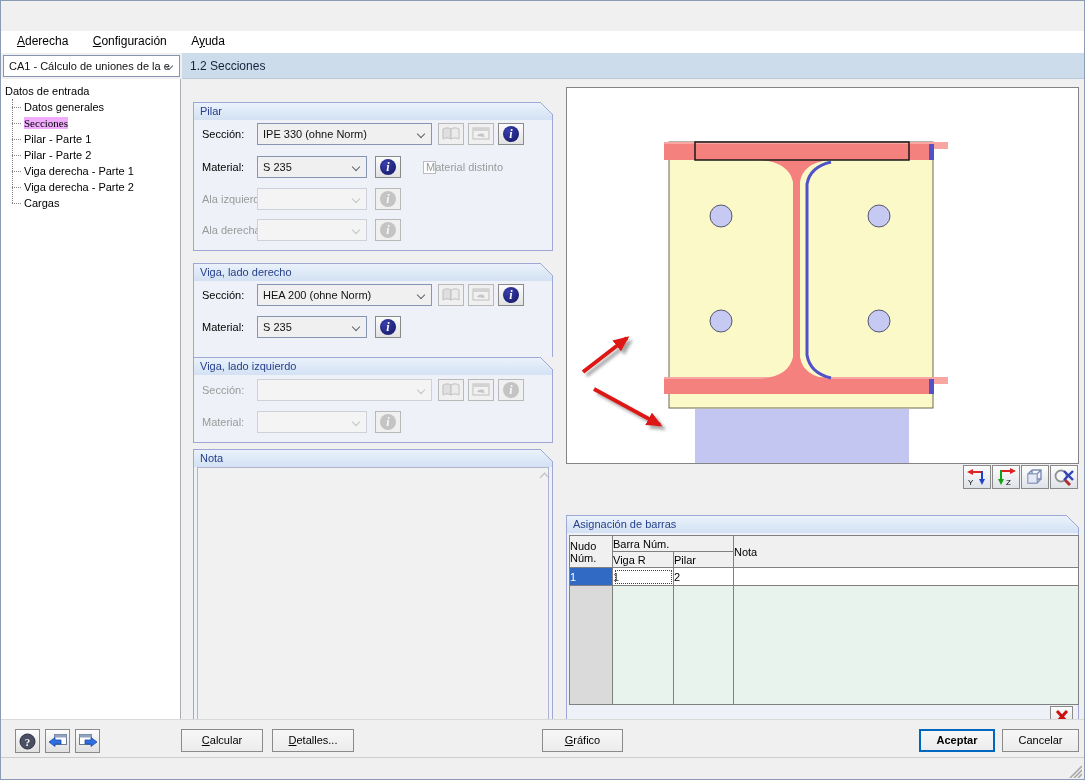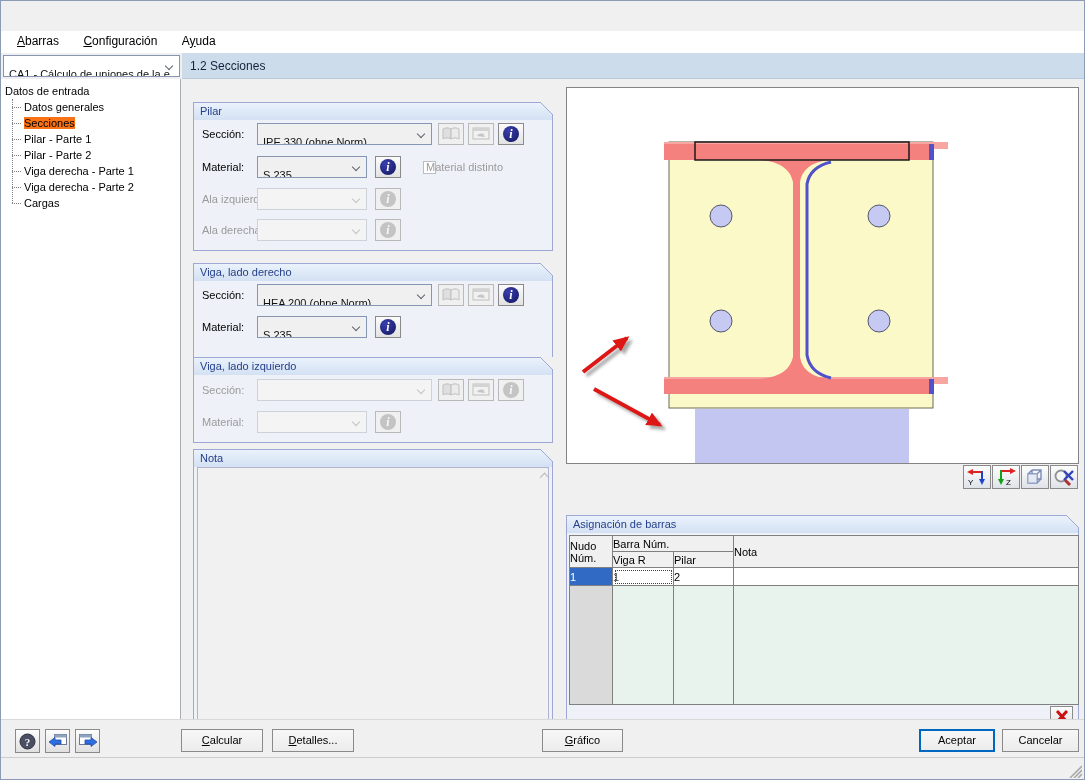--- a/index.html
+++ b/index.html
@@ -11,21 +11,21 @@
   .app-icon{position:absolute;left:8px;top:6px;}
   .close-btn{position:absolute;right:0;top:0;width:45px;height:30px;text-align:center;line-height:30px;font-size:14px;color:#222;cursor:default;}
   .menubar{position:absolute;left:0;top:30px;right:0;height:22px;background:#fff;font-size:12px;}
   .menu-item{display:inline-block;padding:3px 10px 4px 10px;margin-left:1px;color:#000;}
   .menu-item:first-child{margin-left:6px;}
   .mn{text-decoration:underline;}
   
   .navrow-left{position:absolute;left:0;top:52px;width:181px;height:26px;background:#f0f0f0;}
   .section-header{position:absolute;left:181px;top:52px;right:0;height:26px;background:var(--header-bar-bg);color:#16213c;font-size:12px;line-height:26px;padding-left:8px;border-bottom:1px solid #b9c9da;}
   
-  .combo{position:relative;height:22px;background:#f0f0f0;border:1px solid #8595b2;font-size:11px;line-height:20px;padding:8px 20px 0 5px;color:#111;white-space:nowrap;overflow:hidden;}
+  .combo{position:relative;height:22px;background:#f0f0f0;border:1px solid #8595b2;font-size:11px;line-height:20px;padding:0 20px 0 5px;color:#111;white-space:nowrap;overflow:hidden;}
   .combo .chev{position:absolute;right:7px;top:7px;width:6px;height:6px;border-right:1.4px solid #5c6470;border-bottom:1.4px solid #5c6470;transform:rotate(45deg);}
   .combo.disabled{background:#f4f4f4;border-color:#cdd2da;color:#9a9a9a;}
   .combo.disabled .chev{border-color:#c0c4cc;}
   
   .flabel{position:absolute;font-size:11px;line-height:22px;color:#000;}
   .flabel.dis{color:#9a9a9a;}
   
   .group{position:absolute;background:var(--group-bg);border:1px solid var(--group-border);margin-top:17px;}
   .group-hd{height:17px;line-height:17px;padding-left:6px;font-size:11px;color:var(--group-header-text);background:linear-gradient(#eaf2fc,#d3e1f3);}
   .corner{position:absolute;top:-1px;right:-1px;}
@@ -37,55 +37,55 @@
   .info-glyph.gray{background:#9a9a9a;}
   
   .cbx{position:absolute;width:13px;height:13px;background:#fff;border:1px solid #b9bdc4;}
   
   .tree{position:absolute;left:0;top:78px;width:180px;height:640px;background:#fff;border-right:1px solid #a8adb3;font-size:11px;color:#000;padding:4px 0 0 4px;}
   .t-root{height:16px;line-height:16px;}
   .t-children{position:relative;margin-left:7px;padding-left:12px;}
   .t-children::before{content:"";position:absolute;left:0;top:0;height:calc(100% - 8px);border-left:1px dotted #808080;}
   .t-item{position:relative;height:16px;line-height:16px;white-space:nowrap;}
   .t-item::before{content:"";position:absolute;left:-12px;top:8px;width:9px;border-top:1px dotted #808080;}
-  .t-item .sel{background:#f97316;}
+  .t-item .sel{background:#f0abfc;font-family:Liberation Serif, serif;}
   
   .gfx{position:absolute;left:565px;top:86px;width:513px;height:377px;background:#fff;border:1px solid #848484;}
   .gbtn{position:absolute;width:28px;height:24px;background:linear-gradient(#fdfdfd,#dfe3e8);border:1px solid #8a8a8a;display:flex;align-items:center;justify-content:center;}
   
   .asg-table{position:absolute;left:2px;top:19px;border-collapse:collapse;table-layout:fixed;width:509px;font-size:11px;color:#000;}
   .asg-table th,.asg-table td{border:1px solid #808080;padding:0;text-align:left;font-weight:normal;overflow:hidden;}
   .asg-table th{background:#f0f0f0;height:16px;}
   .asg-table td{height:18px;background:#fff;}
   td.sel-cell{background:var(--selection-blue);color:#fff;}
   td.focus-cell{outline:1px dotted #404040;outline-offset:-3px;color:#444;}
   tr.filler td{height:119px;background:var(--table-empty-green);}
   tr.filler td.rowhdr{background:#dadada;}
   
   .btn{position:absolute;height:23px;background:linear-gradient(#f7f7f7,#ececec);border:1px solid #8a8a8a;font-size:11px;color:#000;text-align:center;line-height:21px;}
-  .btn.default{border:2px solid var(--default-border);line-height:19px;}
+  .btn.default{border:2px solid var(--default-border);line-height:19px;font-weight:bold;}
   .tool24{position:absolute;width:25px;height:24px;background:linear-gradient(#fdfdfd,#e0e0e0);border:1px solid #8a8a8a;display:flex;align-items:center;justify-content:center;}
   .bottombar{position:absolute;left:0;top:718px;right:0;height:38px;background:#f0f0f0;border-top:1px solid #d9d9d9;}
   .statusbar{position:absolute;left:0;top:756px;right:0;height:23px;background:#f0f0f0;border-top:1px solid #cdcdcd;}
   .grip{position:absolute;right:2px;bottom:2px;}
   
   .nota-area{position:absolute;left:3px;top:17px;width:352px;height:260px;background:#f1f1f1;border:1px solid #b0b4cc;font-size:11px;color:#333;}
   .sb-chev{position:absolute;right:3px;width:8px;height:8px;}
   .sb-chev span{position:absolute;left:0;top:2px;width:7px;height:7px;border-right:1.6px solid #b4b8c0;border-bottom:1.6px solid #b4b8c0;}
   .sb-chev.up span{transform:rotate(-135deg);}
   .sb-chev.down span{transform:rotate(45deg);}
 </style>
 </head>
 <body>
 
 <div id="win">
 
 
   <div class="menubar">
-    <span class="menu-item"><span></span><span class="mn">A</span><span>barras</span></span>
+    <span class="menu-item"><span></span><span class="mn">A</span><span>derecha</span></span>
     <span class="menu-item"><span></span><span class="mn">C</span><span>onfiguración</span></span>
     <span class="menu-item"><span>A</span><span class="mn">y</span><span>uda</span></span>
   </div>
 
   <div class="navrow-left">
     <div class="combo" style="position:absolute;left:2px;top:2px;width:177px;background:#fff;">
       <span>CA1 - Cálculo de uniones de la e</span><span class="chev"></span>
     </div>
   </div>
   <div class="section-header">

